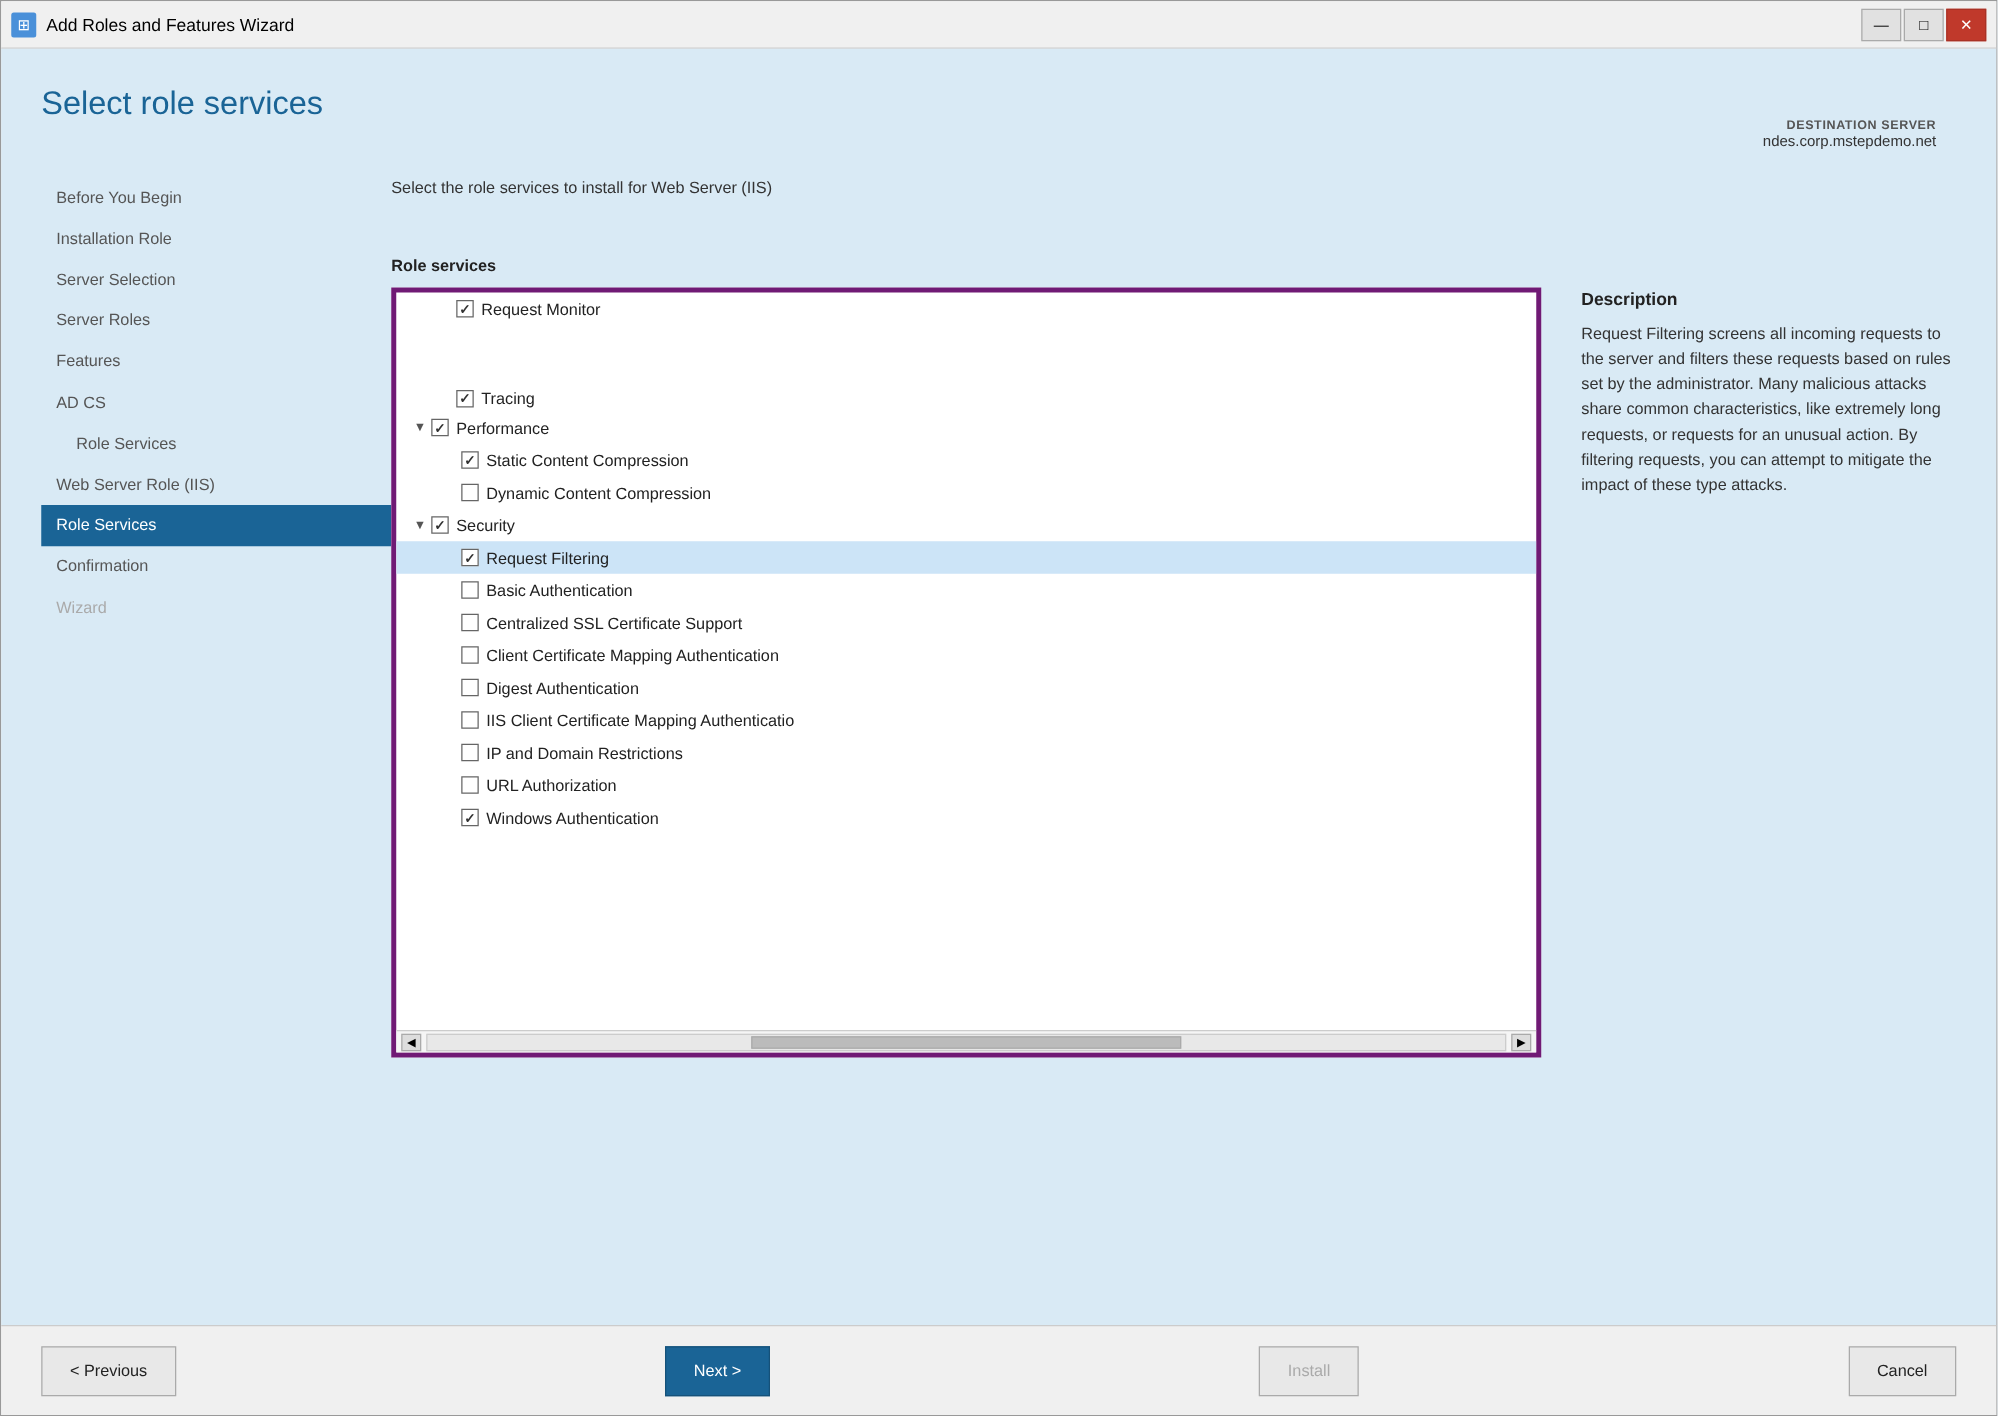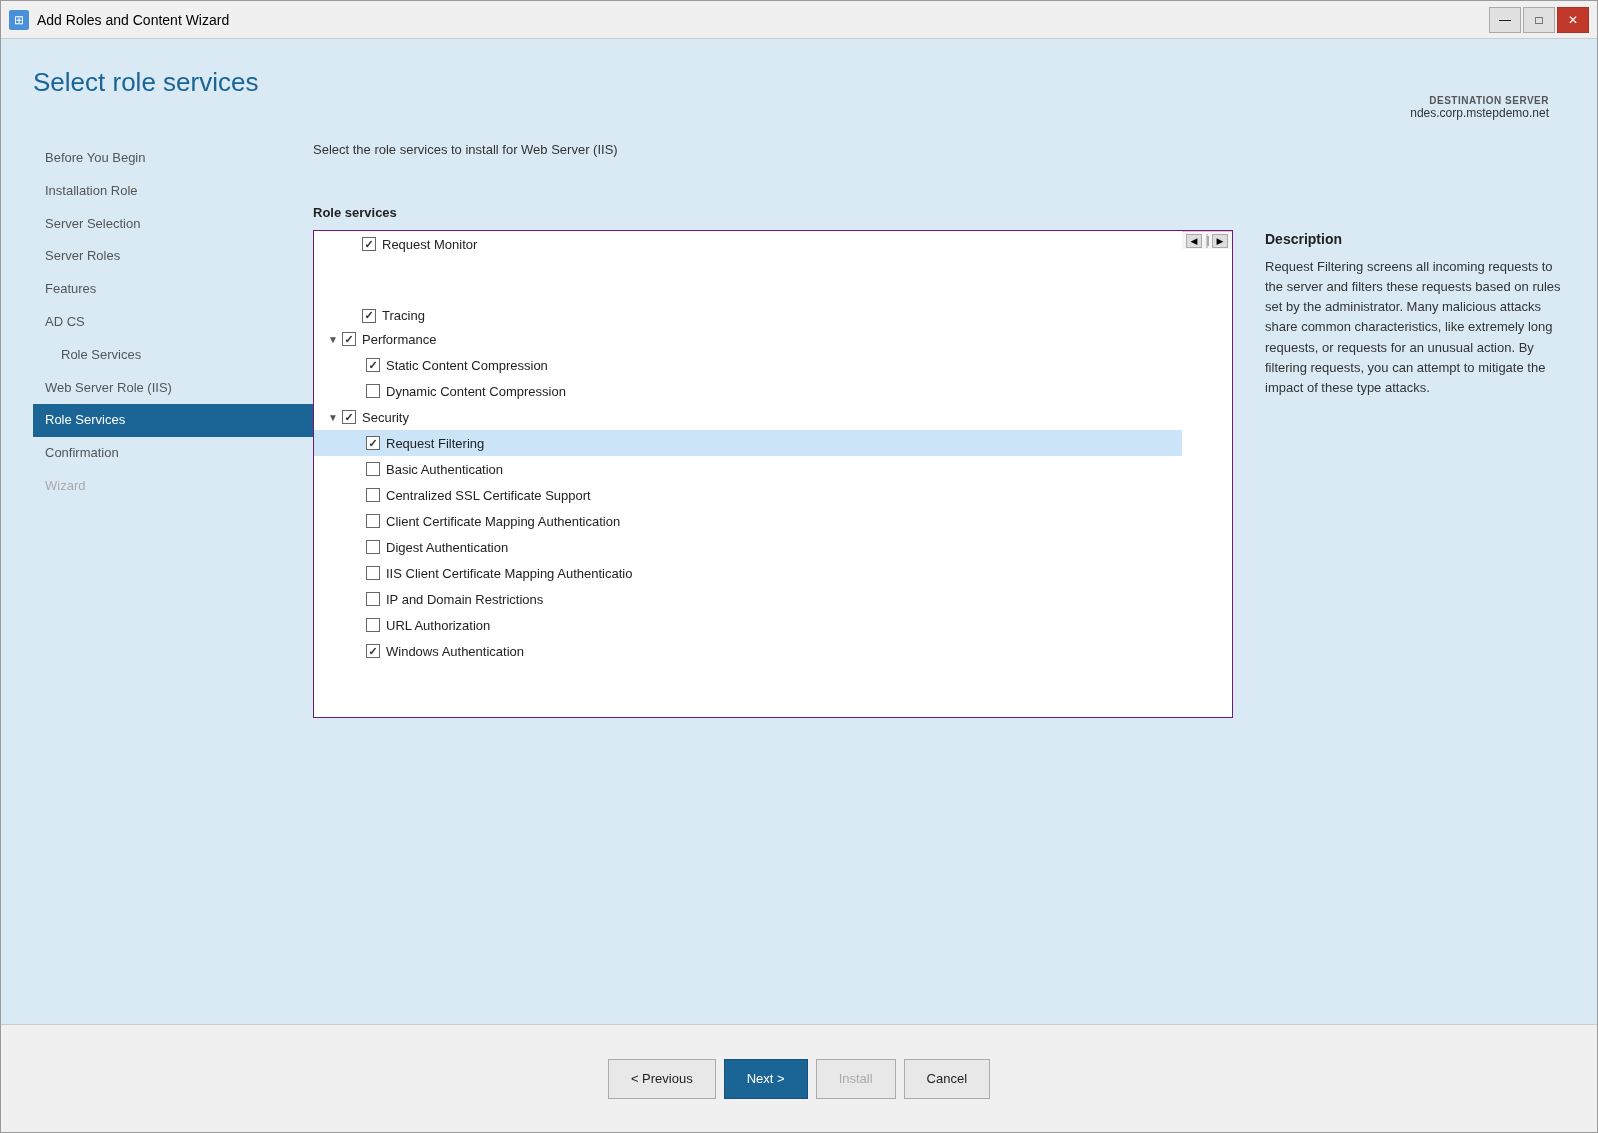--- a/index.html
+++ b/index.html
@@ -167,25 +167,25 @@
     }
 
     .section-label {
       font-size: 13px;
       font-weight: 700;
       color: #222;
       margin-bottom: 10px;
     }
 
     .tree-container {
-      border: 1px solid #701a75;
+      border: 4px solid #701a75;
       background: white;
-      height: 488px;
-      display: flex;
-      flex-direction: row;
+      height: 616px;
+      display: flex;
+      flex-direction: column;
       overflow: hidden;
     }
 
     .tree-body {
       flex: 1;
       overflow-y: auto;
       overflow-x: hidden;
     }
 
     .tree-item {
@@ -288,26 +288,26 @@
       margin-bottom: 10px;
     }
 
     .description-text {
       font-size: 13px;
       color: #333;
       line-height: 1.55;
     }
 
     .footer {
-      height: 108px;
+      height: 72px;
       background: #f0f0f0;
       border-top: 1px solid #ccc;
       display: flex;
       align-items: center;
-      justify-content: center;
+      justify-content: space-between;
       padding: 0 32px;
       gap: 8px;
       flex-shrink: 0;
     }
 
     .btn {
       height: 40px;
       padding: 0 22px;
       font-size: 13px;
       border: 1px solid #aaa;
@@ -338,21 +338,21 @@
 <body>
 
 <div class="window-wrapper">
   <div class="window">
 
     <div class="title-bar">
       <div class="title-bar-left">
         <div class="title-bar-icon">
           <span style="font-size:12px;">⊞</span>
         </div>
-        <span class="title-bar-title">Add Roles and Content Wizard</span>
+        <span class="title-bar-title">Add Roles and Features Wizard</span>
       </div>
       <div class="title-bar-controls">
         <button class="title-bar-btn">—</button>
         <button class="title-bar-btn">□</button>
         <button class="title-bar-btn close">✕</button>
       </div>
     </div>
 
     <div class="content-area" style="position:relative;">
 

